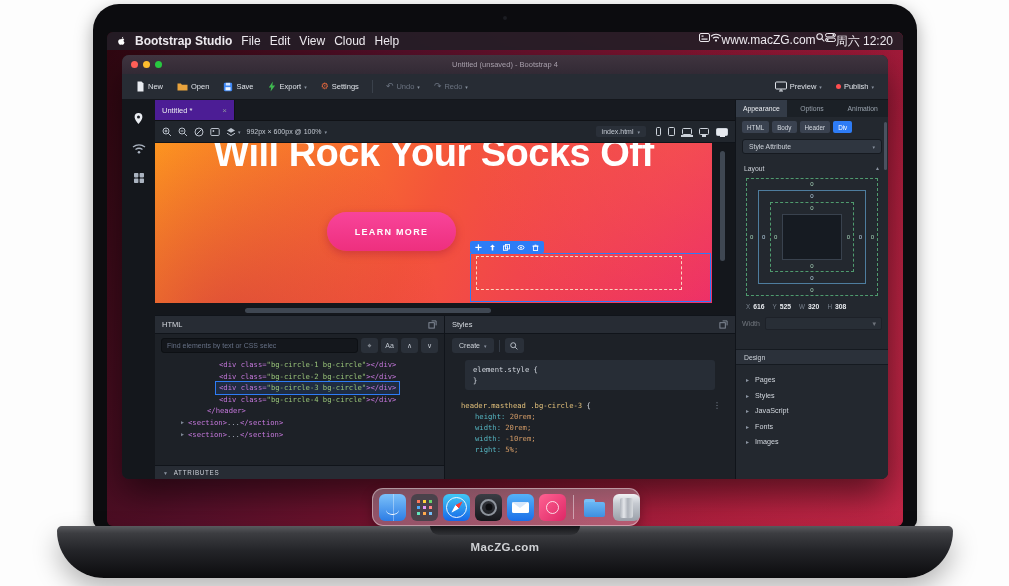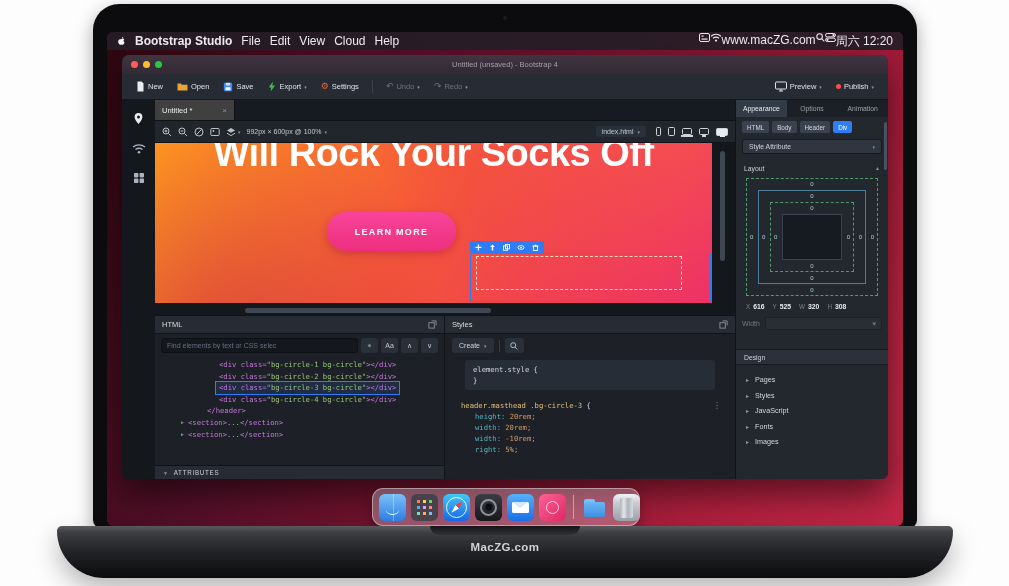--- a/index.html
+++ b/index.html
@@ -37,21 +37,21 @@
   .tbtn.disabled{color:#6b7380}
   .tsep{width:1px;height:13px;background:#3a414b;margin:0 5px}
   .tsp{flex:1}
   .gear-glyph{font-size:9px;color:#e0663d;line-height:1}
   .ur-glyph{font-size:9px;line-height:1;color:#6b7380}
   .red-dot{width:5px;height:5px;border-radius:50%;background:#ff4d4f}
 
   .rail{position:absolute;left:0;top:45px;width:33px;bottom:0;background:#14171c;display:flex;flex-direction:column;align-items:center;padding-top:12px;gap:18px}
 
   .tabstrip{position:absolute;left:33px;top:45px;width:580px;height:21px;background:#171a20;border-bottom:1px solid #101216;display:flex}
-  .tab{width:80px;background:#404040;display:flex;align-items:center;gap:5px;padding:0 7px;font-size:7.5px;color:#e9ebee;border-right:1px solid #101216}
+  .tab{width:80px;background:#4c1d95;display:flex;align-items:center;gap:5px;padding:0 7px;font-size:7.5px;color:#e9ebee;border-right:1px solid #101216}
   .tab .x{margin-left:auto;color:#8b93a0;font-size:8px}
 
   .canvasbar{position:absolute;left:33px;top:66px;width:580px;height:22px;background:#21262d;border-bottom:1px solid #10141a;display:flex;align-items:center;gap:6px;padding:0 7px;font-size:7px;color:#c3c9d2}
   .cbtn{display:flex;align-items:center;gap:2px}
   .viewport{display:flex;align-items:center;gap:3px}
   .csp{flex:1}
   .fileselect{display:flex;align-items:center;gap:4px;background:#2a3039;border-radius:2px;padding:2px 6px}
   .devs{display:flex;align-items:center;gap:7px;margin-left:4px}
   .dev{border:1px solid #cdd3db;border-radius:1.5px;position:relative}
   .dev.phone{width:5px;height:9px}

